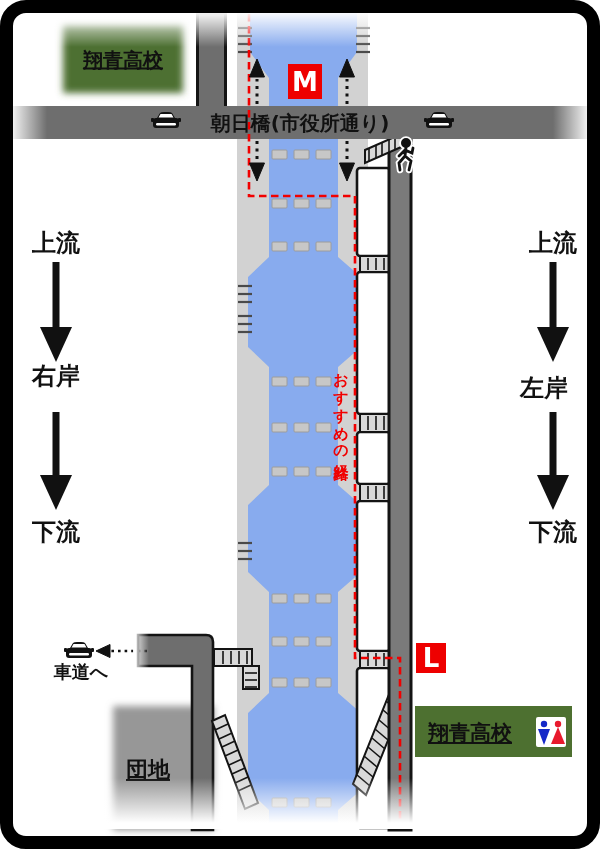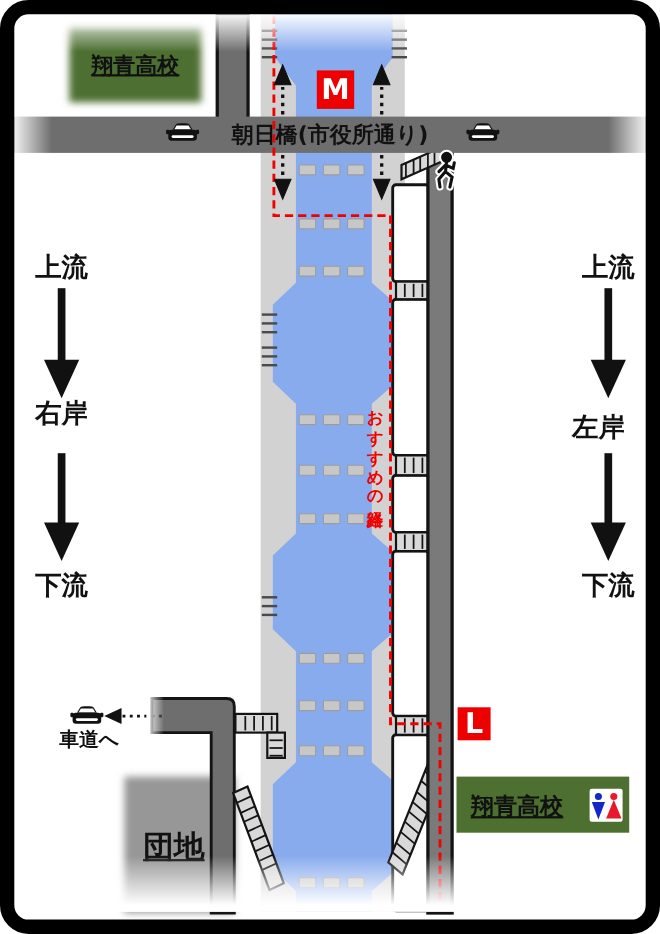--- a/index.html
+++ b/index.html
@@ -326,21 +326,21 @@
       <circle cx="406" cy="143" r="3.6" fill="#111"></circle>
       <path d="M406,147 L405,156 M405,150 L399,156 M405,150 L412,153 L413,148
                M405,156 L399,163 L400,170 M405,156 L411,161 L409,170"></path>
     </g>
   </g>
 </svg>
 
 <div class="lbl center bridge-label" style="left:300px;top:123px;">朝日橋(市役所通り)</div>
 <div class="lbl center box-label" style="left:123px;top:60px;font-size:20px;">翔青高校</div>
 <div class="lbl box-label" style="left:428px;top:719px;font-size:21px;">翔青高校</div>
-<div class="lbl center box-label" style="left:158px;top:770px;font-size:28px;">団地</div>
+<div class="lbl center box-label" style="left:148px;top:770px;font-size:22px;">団地</div>
 <div class="lbl center" style="left:81px;top:672px;font-size:18px;font-weight:bold;">車道へ</div>
 
 <div class="lbl center side-label" style="left:56px;top:243px;">上流</div>
 <div class="lbl center side-label" style="left:56px;top:376px;">右岸</div>
 <div class="lbl center side-label" style="left:56px;top:532px;">下流</div>
 <div class="lbl center side-label" style="left:553px;top:243px;">上流</div>
 <div class="lbl center side-label" style="left:544px;top:388px;">左岸</div>
 <div class="lbl center side-label" style="left:553px;top:532px;">下流</div>
 
 <div class="lbl route-label" style="left:331px;top:362px;">おすすめの経路</div>

